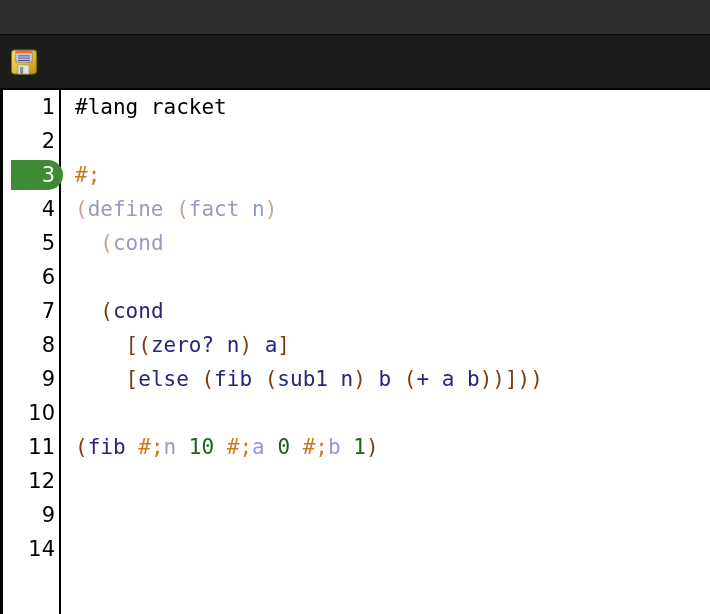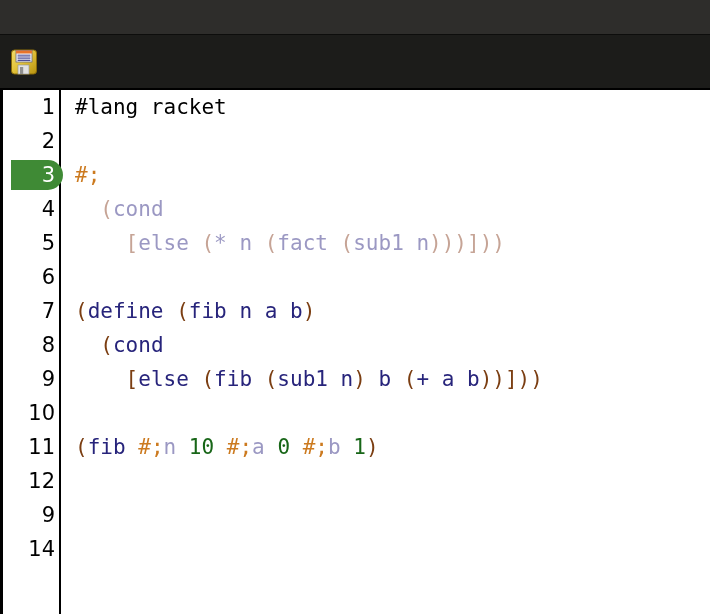--- a/index.html
+++ b/index.html
@@ -186,25 +186,25 @@
           <div class="gutter-row"><span class="num">12</span></div>
           <div class="gutter-row"><span class="num">9</span></div>
           <div class="gutter-row"><span class="num">14</span></div>
         </div>
       <div class="gutter-divider"></div>
 
       <div class="code" id="code">
           <div class="code-line"><span class="t-plain">#lang racket</span></div>
           <div class="code-line">&nbsp;</div>
           <div class="code-line"><span class="t-hash">#;</span></div>
+          <div class="code-line"><span class="t-paren-f">(</span><span class="t-sym-f">define </span><span class="t-paren-f">(</span><span class="t-sym-f">fact n</span><span class="t-paren-f">)</span></div>
           <div class="code-line"><span class="t-plain">  </span><span class="t-paren-f">(</span><span class="t-sym-f">cond</span></div>
-          <div class="code-line"><span class="t-plain">    </span><span class="t-paren-f">[</span><span class="t-sym-f">else </span><span class="t-paren-f">(</span><span class="t-sym-f">* n </span><span class="t-paren-f">(</span><span class="t-sym-f">fact </span><span class="t-paren-f">(</span><span class="t-sym-f">sub1 n</span><span class="t-paren-f">)))]))</span></div>
-          <div class="code-line">&nbsp;</div>
-          <div class="code-line"><span class="t-paren">(</span><span class="t-sym">define </span><span class="t-paren">(</span><span class="t-sym">fib n a b</span><span class="t-paren">)</span></div>
+          <div class="code-line">&nbsp;</div>
           <div class="code-line"><span class="t-plain">  </span><span class="t-paren">(</span><span class="t-sym">cond</span></div>
+          <div class="code-line"><span class="t-plain">    </span><span class="t-paren">[(</span><span class="t-sym">zero? n</span><span class="t-paren">)</span><span class="t-plain"> </span><span class="t-sym">a</span><span class="t-paren">]</span></div>
           <div class="code-line"><span class="t-plain">    </span><span class="t-paren">[</span><span class="t-sym">else </span><span class="t-paren">(</span><span class="t-sym">fib </span><span class="t-paren">(</span><span class="t-sym">sub1 n</span><span class="t-paren">)</span><span class="t-sym"> b </span><span class="t-paren">(</span><span class="t-sym">+ a b</span><span class="t-paren">))]))</span></div>
           <div class="code-line">&nbsp;</div>
           <div class="code-line"><span class="t-paren">(</span><span class="t-sym">fib </span><span class="t-hash">#;</span><span class="t-sym-f">n</span><span class="t-plain"> </span><span class="t-num">10</span><span class="t-plain"> </span><span class="t-hash">#;</span><span class="t-sym-f">a</span><span class="t-plain"> </span><span class="t-num">0</span><span class="t-plain"> </span><span class="t-hash">#;</span><span class="t-sym-f">b</span><span class="t-plain"> </span><span class="t-num">1</span><span class="t-paren">)</span></div>
           <div class="code-line">&nbsp;</div>
         </div>
 
     </div>
   </div>
 
 </div>

